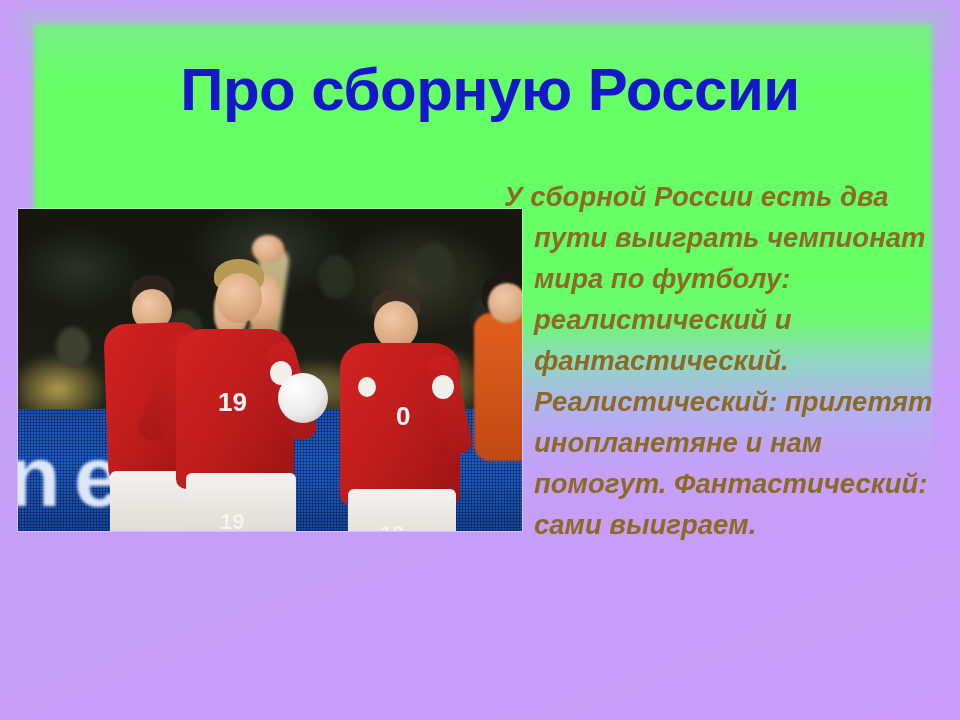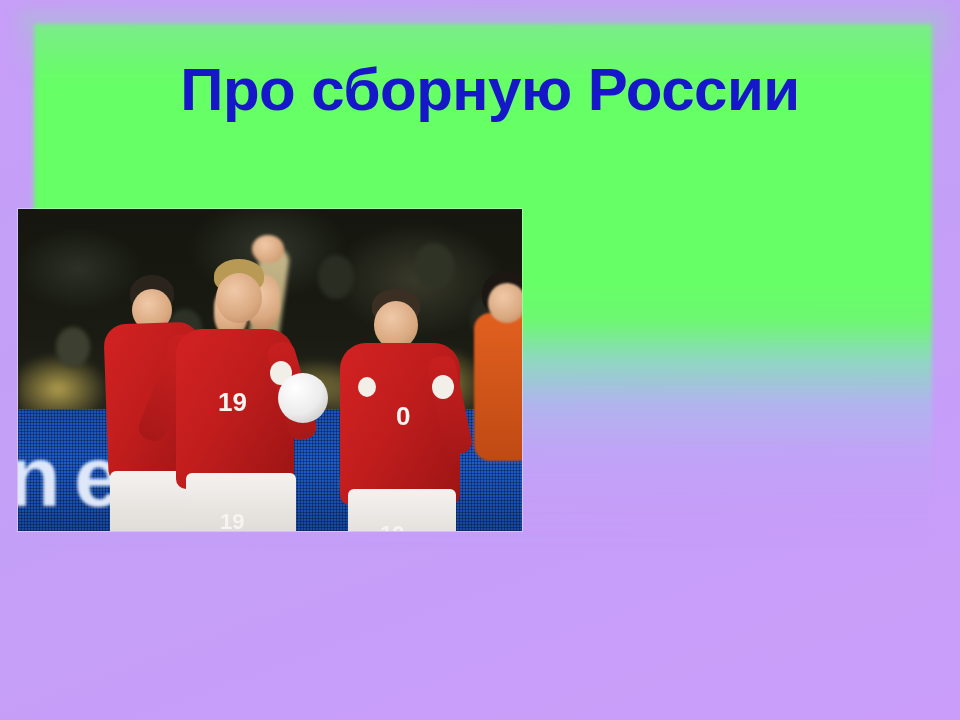--- a/index.html
+++ b/index.html
@@ -272,14 +272,17 @@
       <div class="num" style="left:44px; top:272px; font-size:22px;">10</div>
     </div>
 
     <div class="ph" style="left:456px; top:104px; width:60px; height:148px; background:linear-gradient(180deg,#e1601f 0%, #c04a14 100%); border-radius:16px; filter:blur(1.2px);"></div>
     <div class="ph hair" style="left:464px; top:62px; width:48px; height:44px; background:#1c1712;"></div>
     <div class="ph skin" style="left:470px; top:74px; width:38px; height:40px; filter:blur(1px);"></div>
 
     <div class="ph" id="photo-blur"></div>
   </div>
 
+  <div id="body-text">
+    <p>У сборной России есть два пути выиграть чемпионат мира по футболу: реалистический и фантастический. Реалистический: прилетят инопланетяне и нам помогут. Фантастический: сами выиграем.</p>
+  </div>
 
 </div>
 
 </body></html>

